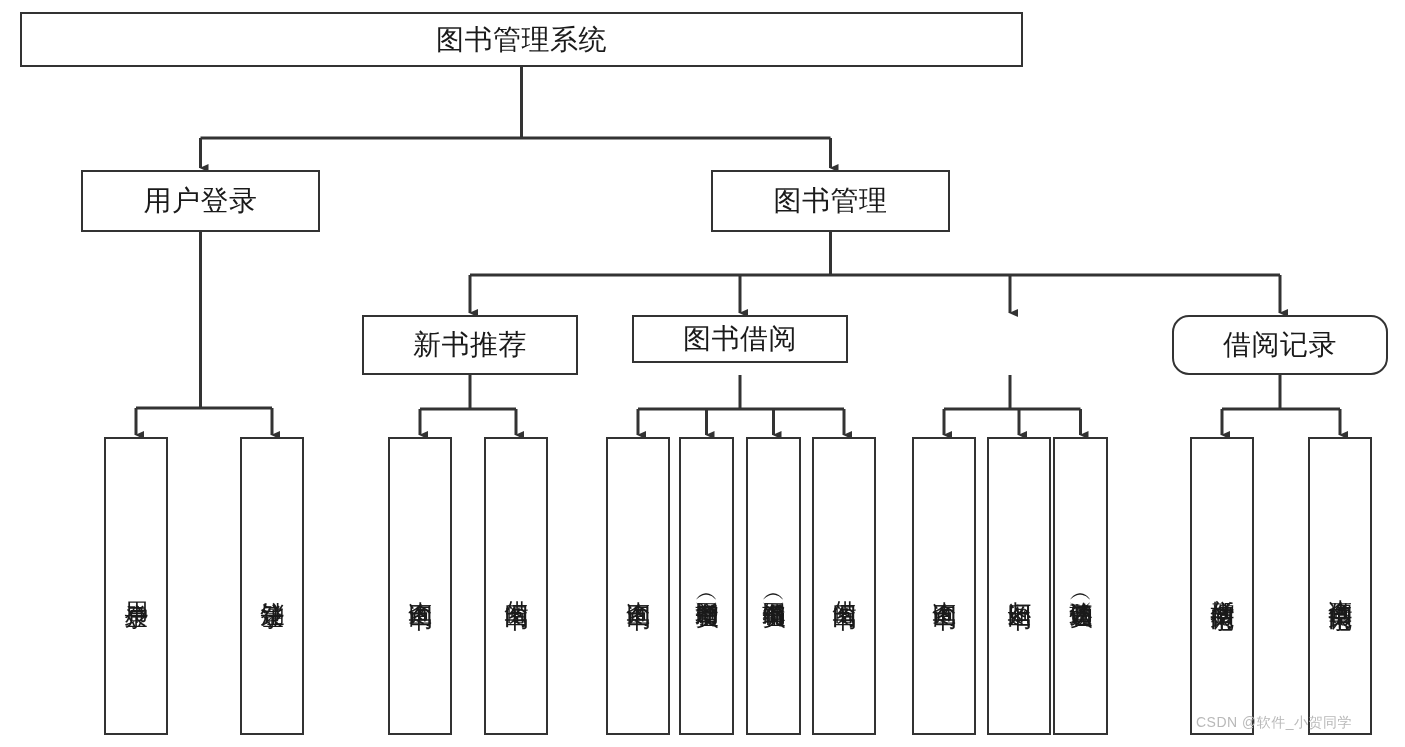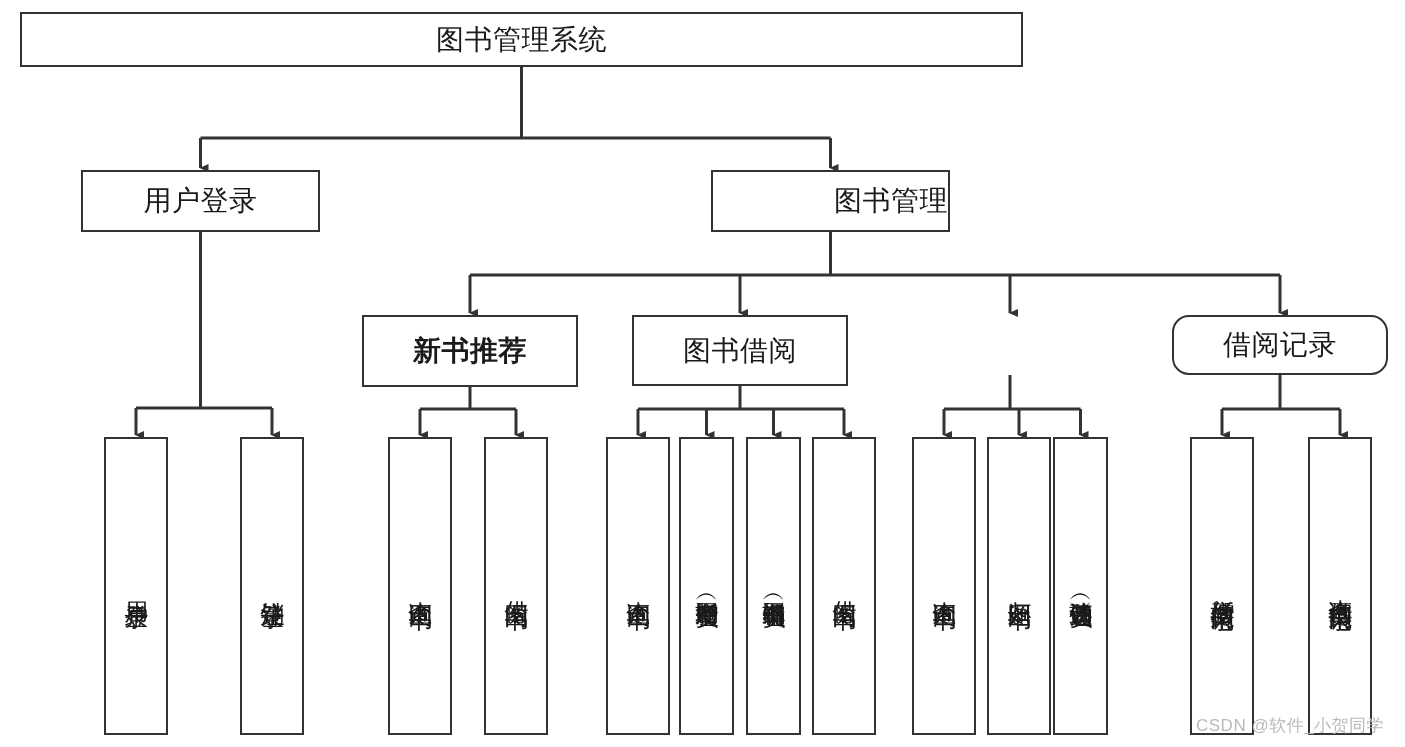--- a/index.html
+++ b/index.html
@@ -47,21 +47,21 @@
     line-height: 1.12;
     letter-spacing: 2px;
     white-space: nowrap;
   }
   .leaf-box.long .node-label {
     font-size: 23px;
     letter-spacing: 0.5px;
   }
   .watermark {
     position: absolute;
-    font-size: 17px;
+    font-size: 14px;
     color: #b9b9b9;
     white-space: nowrap;
     letter-spacing: 0.5px;
   }
 </style>
 </head>
 <body>
 
 <div id="canvas">
 
@@ -108,28 +108,28 @@
       </g>
   </svg>
 
   <div class="node-box root-box" style="left: 20px; top: 12px; width: 1003px; height: 55px;">
     <span class="node-label">图书管理系统</span>
   </div>
 
   <div class="node-box level1-box" style="left: 81px; top: 170px; width: 239px; height: 62px;">
     <span class="node-label">用户登录</span>
   </div>
-  <div class="node-box level1-box" style="left: 711px; top: 170px; width: 239px; height: 62px; justify-content: flex-end;">
+  <div class="node-box level1-box" style="left: 711px; top: 170px; width: 239px; height: 62px;">
     <span class="node-label">图书管理</span>
   </div>
 
-  <div class="node-box level2-box" style="left: 362px; top: 315px; width: 216px; height: 72px; font-weight: bold;">
+  <div class="node-box level2-box" style="left: 362px; top: 315px; width: 216px; height: 60px;">
     <span class="node-label">新书推荐</span>
   </div>
-  <div class="node-box level2-box" style="left: 632px; top: 315px; width: 216px; height: 71px;">
+  <div class="node-box level2-box" style="left: 632px; top: 315px; width: 216px; height: 48px;">
     <span class="node-label">图书借阅</span>
   </div>
   <div class="node-box level2-box" style="left: 1172px; top: 315px; width: 216px; height: 60px; border-radius: 17px;">
     <span class="node-label">借阅记录</span>
   </div>
 
   <div class="node-box leaf-box" style="left: 104px; top: 437px; width: 64px; height: 298px;">
     <span class="node-label">用户登录</span>
   </div>
   <div class="node-box leaf-box" style="left: 240px; top: 437px; width: 64px; height: 298px;">

